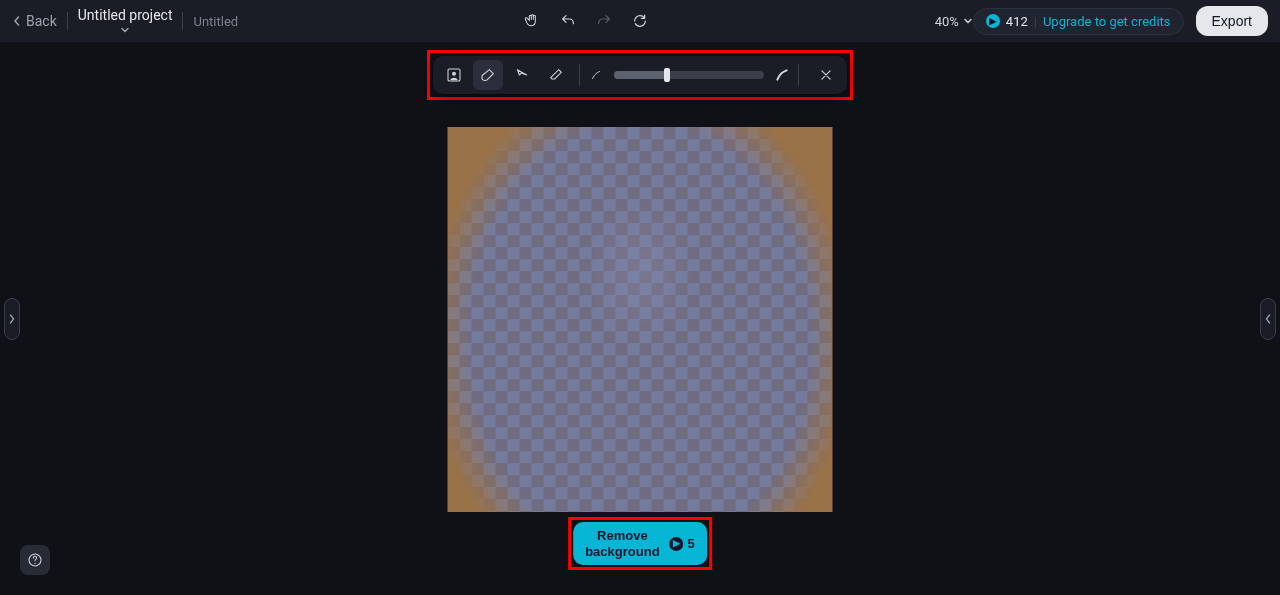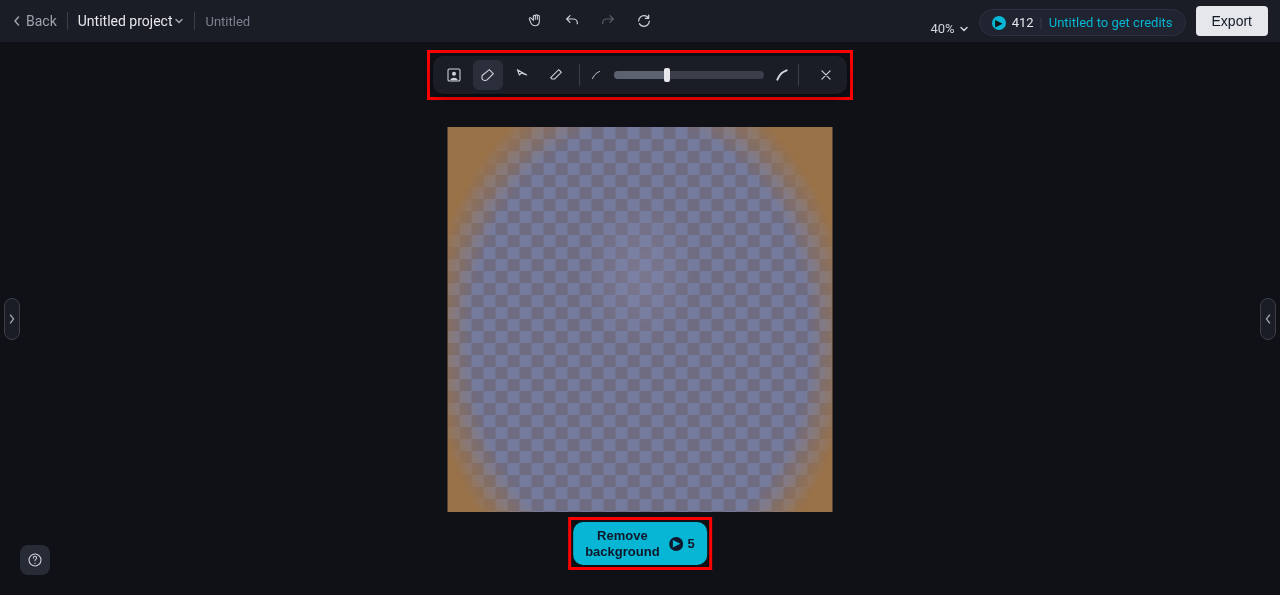--- a/index.html
+++ b/index.html
@@ -17,33 +17,33 @@
     display: flex;
     align-items: center;
     padding: 0 12px;
     background: #1a1d25;
     justify-content: space-between;
   }
   .tb-left { display: flex; align-items: center; gap: 10px; }
   .back-btn { display: flex; align-items: center; gap: 4px; color: #9ca3af; font-size: 14px; cursor: pointer; }
   .back-btn svg { width: 10px; height: 10px; }
   .vdiv { width: 1px; height: 18px; background: #3a3f4b; }
-  .proj-name { display: flex; align-items: center; gap: 2px; color: #e5e7eb; font-size: 14px; cursor: pointer; }
+  .proj-name { display: flex; align-items: center; gap: 2px; color: #e5e7eb; font-size: 14px; cursor: pointer; flex-direction: column; }
   .proj-name svg { width: 10px; height: 10px; stroke: #9ca3af; }
   .autosaved { color: #7b8090; font-size: 13px; }
   .tb-center { display: flex; align-items: center; gap: 18px; }
   .tb-icon { width: 18px; height: 18px; display:flex; align-items:center; justify-content:center; cursor:pointer; color:#cfd3db;}
   .tb-icon.disabled { color:#5a5f6b; cursor:default;}
-  .tb-right { display: flex; align-items: flex-end; gap: 10px; }
+  .tb-right { display: flex; align-items: center; }
   .zoom { display:flex; align-items:center; gap:4px; color:#cfd3db; font-size:13px; cursor:pointer;}
   .credits-badge { display:flex; align-items:center; gap:6px; background:#1f2430; border:1px solid #2b3140; border-radius:18px; padding:5px 12px; font-size:13px;}
   .credit-dot { width:14px; height:14px; background:#06b6d4; border-radius:50%; display:flex; align-items:center; justify-content:center; color:#0f1117; font-size:9px; font-weight:bold;}
   .credits-num { color:#e5e7eb; }
   .upgrade { color:#06b6d4; cursor:pointer;}
-  .export-btn { background:#e5e7eb; color:#111827; border:none; border-radius:4px; padding:7px 16px; font-size:14px; font-weight:500; cursor:pointer;}
+  .export-btn { background:#e5e7eb; color:#111827; border:none; border-radius:12px; padding:7px 16px; font-size:14px; font-weight:500; cursor:pointer;margin-left:12px;}
   
   .canvas-area { position:absolute; top:42px; left:0; right:0; bottom:0; }
   
   .tool-panel-wrap {
     position:absolute;
     top: 8px;
     left: 50%;
     transform: translateX(-50%);
     border: 3px solid #ff0000;
     padding: 3px;
@@ -223,21 +223,21 @@
     <div class="zoom">
       <span>40%</span>
       <svg width="10" height="10" viewBox="0 0 10 10">
           <path d="M2 3.5 L5 6.5 L8 3.5" stroke="#cfd3db" stroke-width="1.5" fill="none" stroke-linecap="round"></path>
         </svg>
     </div>
     <div class="credits-badge">
       <span class="credit-dot">▶</span>
       <span class="credits-num">412</span>
       <span style="color:#3a3f4b;">|</span>
-      <span class="upgrade">Untitled to get credits</span>
+      <span class="upgrade">Upgrade to get credits</span>
     </div>
     <button class="export-btn">Export</button>
   </div>
 </div>
 
 <div class="canvas-area">
 
   <div class="tool-panel-wrap">
     <div class="tool-panel">
       <div class="tool-btn">

